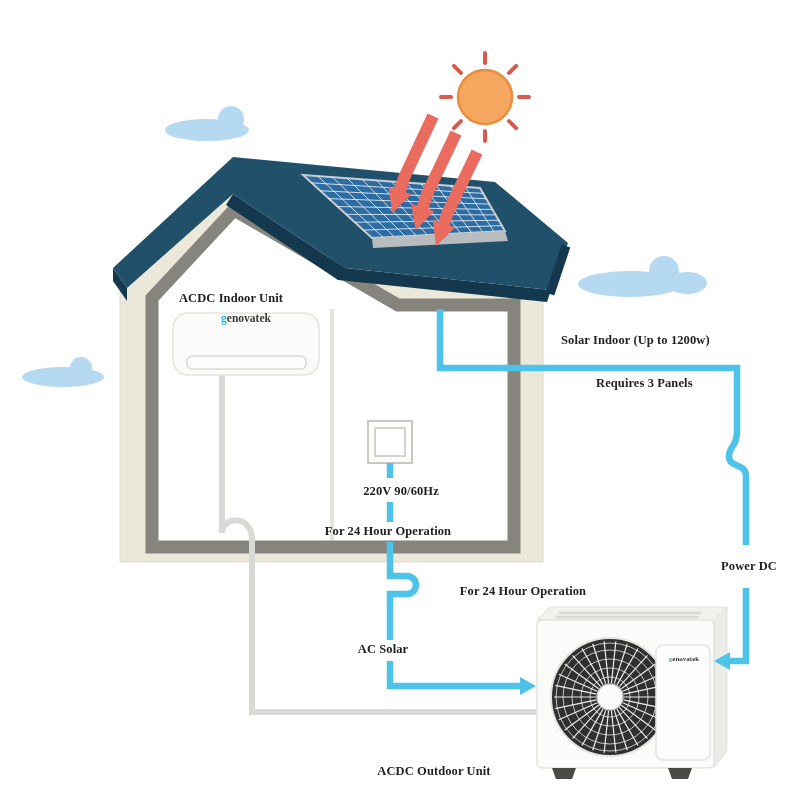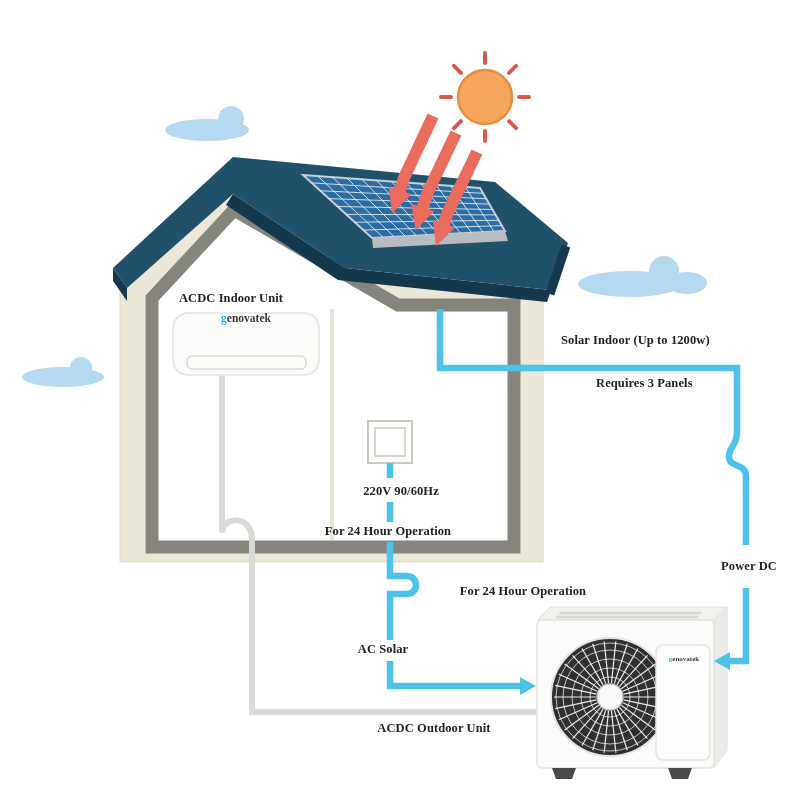--- a/index.html
+++ b/index.html
@@ -204,21 +204,21 @@
   </svg>
 
   <div class="label centered" style="left:231px;top:291px;">ACDC Indoor Unit</div>
   <div class="label" style="left:561px;top:333px;">Solar Indoor (Up to 1200w)</div>
   <div class="label" style="left:564px;top:376px;padding-left:32px;">Requires 3 Panels</div>
   <div class="label centered" style="left:401px;top:484px;">220V 90/60Hz</div>
   <div class="label centered" style="left:388px;top:524px;">For 24 Hour Operation</div>
   <div class="label centered" style="left:523px;top:584px;">For 24 Hour Operation</div>
   <div class="label centered" style="left:383px;top:642px;">AC Solar</div>
   <div class="label centered" style="left:749px;top:559px;">Power DC</div>
-  <div class="label centered" style="left:434px;top:721px;">ACDC Outdoor Unit</div>
+  <div class="label centered" style="left:434px;top:764px;">ACDC Outdoor Unit</div>
 
   <div class="logo" id="indoor-logo" style="left:246px;top:318px;text-align:center;">
     <span class="g">g</span><span class="rest">enovatek</span>
   </div>
   <div class="logo" id="outdoor-logo" style="left:684px;top:659px;">
     <span class="g">g</span><span class="rest">enovatek</span>
   </div>
 </div>
 
 </body></html>

